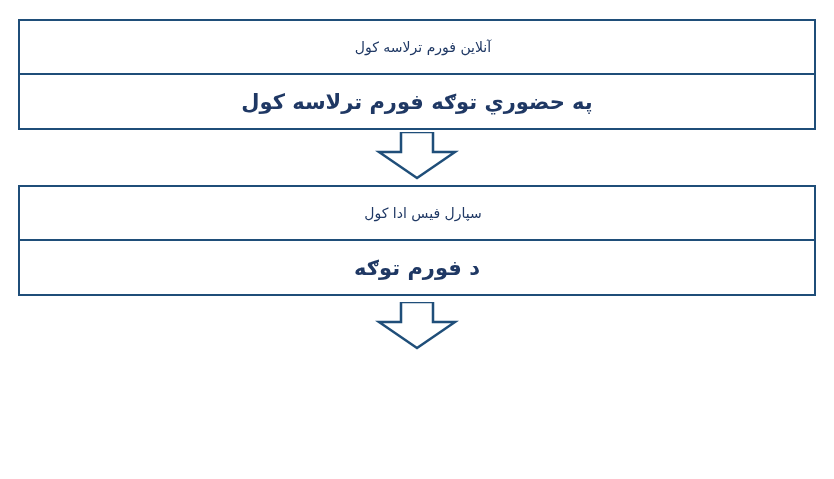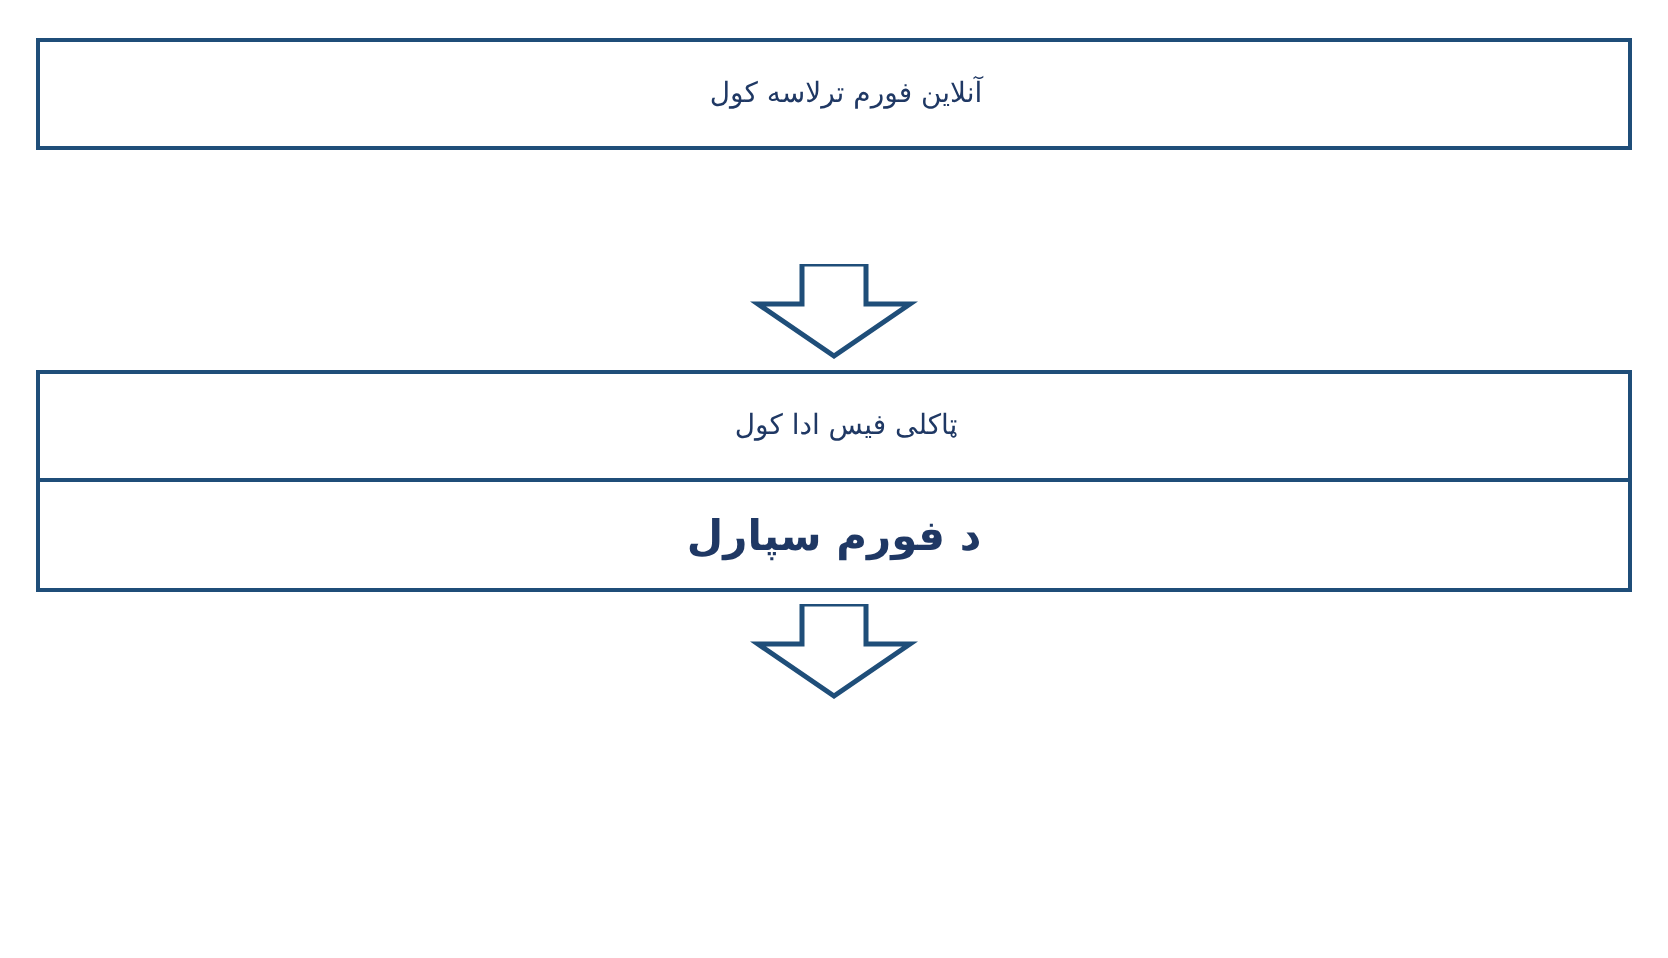--- a/index.html
+++ b/index.html
@@ -80,34 +80,37 @@
 </style>
 </head>
 <body>
 
 <div id="diagram">
 
   <div class="group" id="group-1">
     <div class="row">
       <div class="cell t-small h-small">آنلاین فورم ترلاسه کول</div>
     </div>
+    <div class="row">
+      <div class="cell t-big h-big">په حضوري توګه فورم ترلاسه کول</div>
+    </div>
   </div>
 
   <div class="arrow" id="arrow-1">
     <svg width="84" height="48" viewBox="0 0 84 48" xmlns="http://www.w3.org/2000/svg">
       <polygon points="26,0 58,0 58,20 80,20 42,46 4,20 26,20" fill="#ffffff" stroke="#1f4e79" stroke-width="2.5" stroke-linejoin="miter"></polygon>
     </svg>
   </div>
 
   <div class="group" id="group-2">
     <div class="row">
-      <div class="cell t-small h-small">ټاکلی فیس ادا کول</div>
+      <div class="cell t-small h-small">سپارل فیس ادا کول</div>
     </div>
     <div class="row">
-      <div class="cell t-big h-big">د فورم سپارل</div>
+      <div class="cell t-big h-big">د فورم توګه</div>
     </div>
   </div>
 
   <div class="arrow" id="arrow-2">
     <svg width="84" height="48" viewBox="0 0 84 48" xmlns="http://www.w3.org/2000/svg">
       <polygon points="26,0 58,0 58,20 80,20 42,46 4,20 26,20" fill="#ffffff" stroke="#1f4e79" stroke-width="2.5" stroke-linejoin="miter"></polygon>
     </svg>
   </div>
 
 

